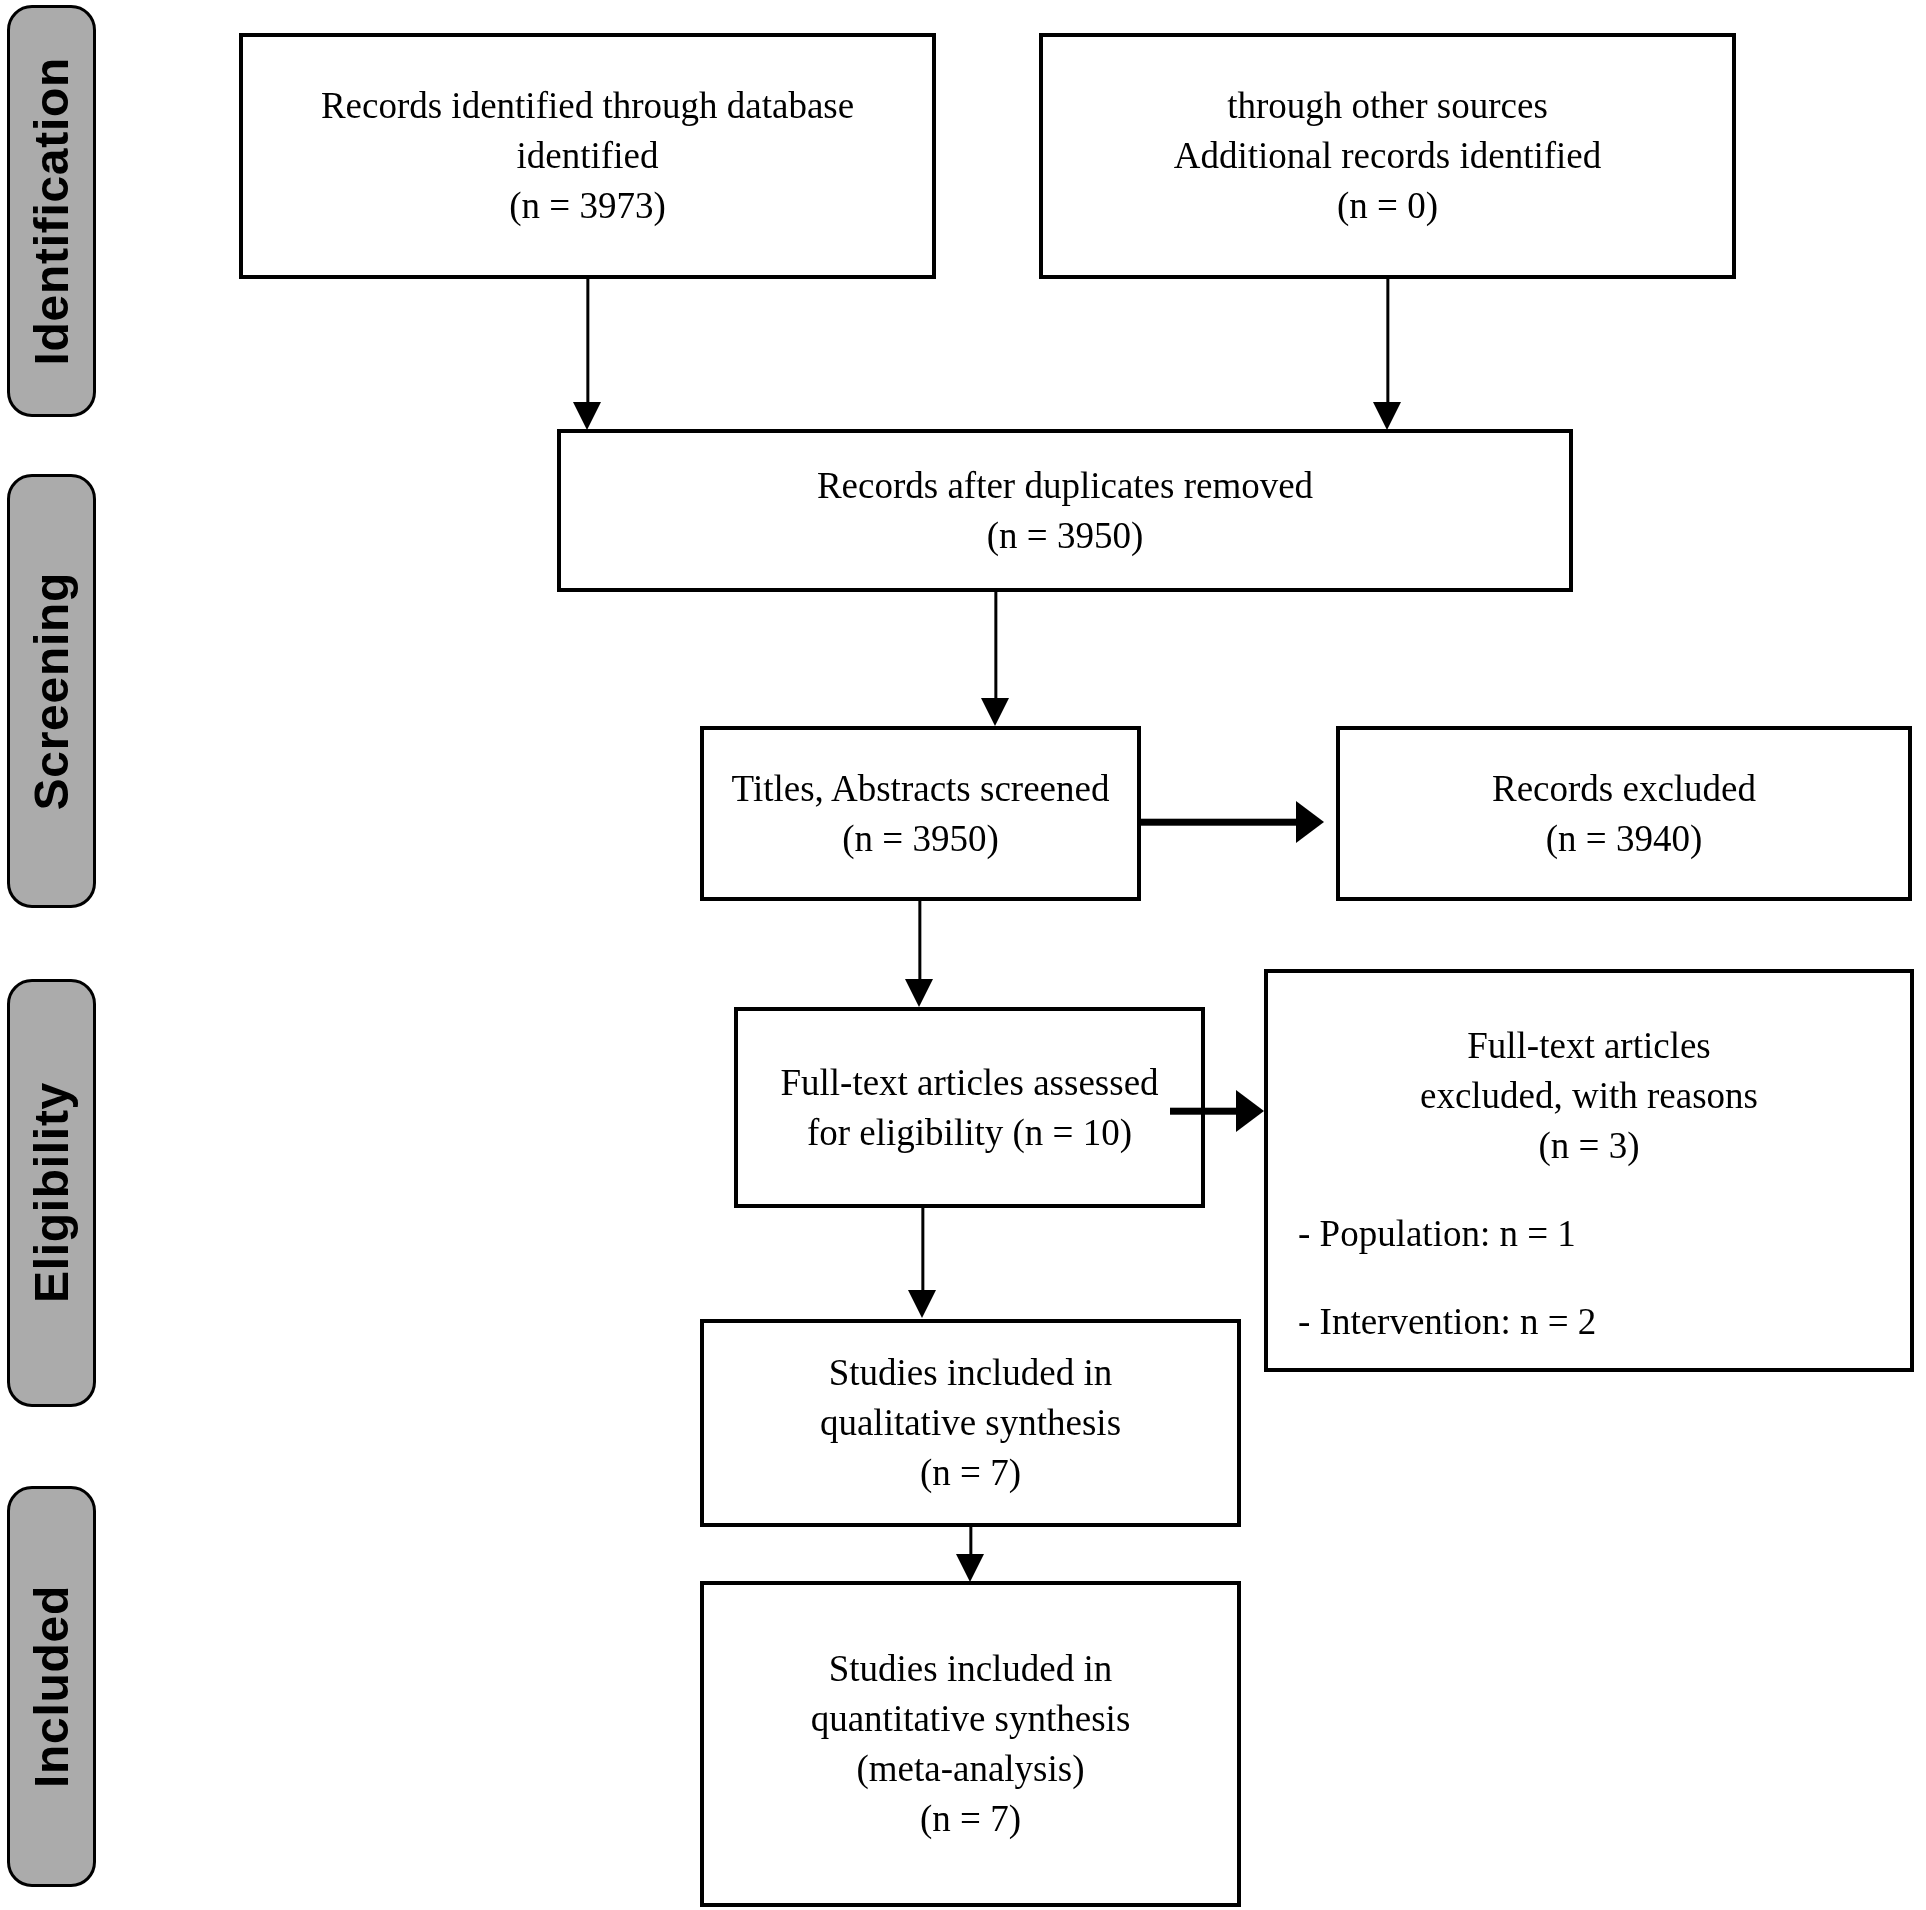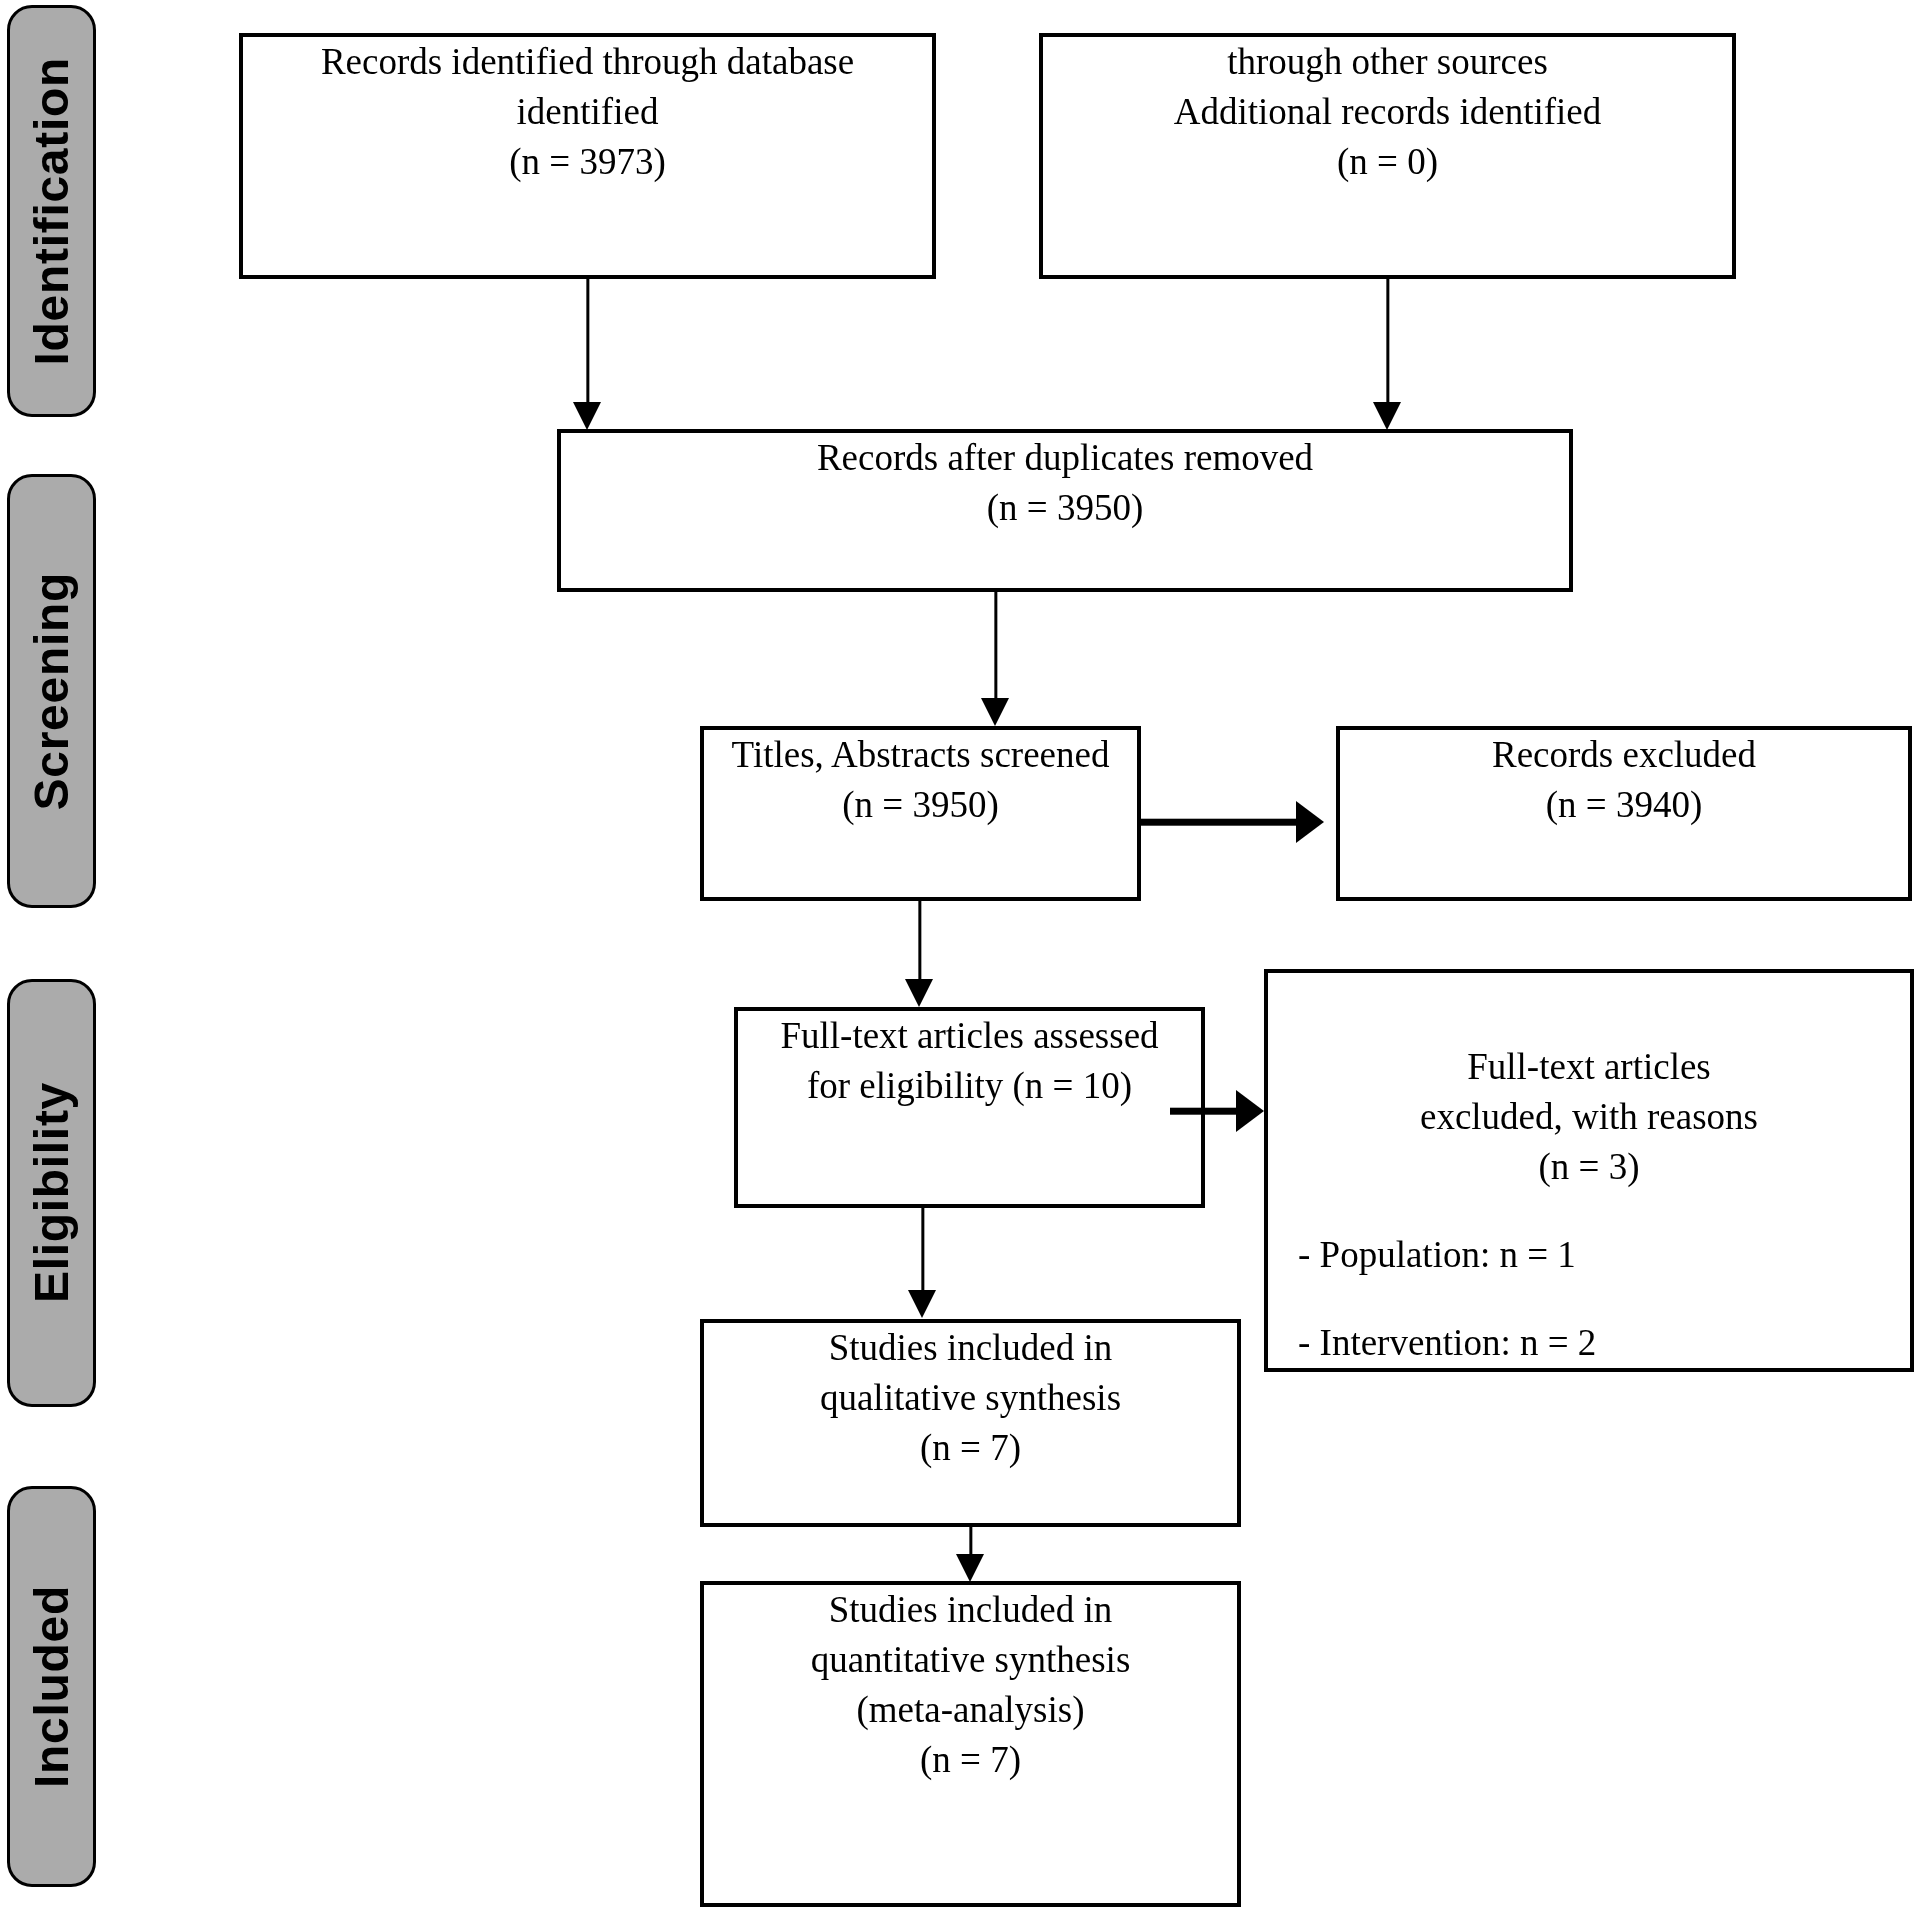--- a/index.html
+++ b/index.html
@@ -47,35 +47,36 @@
 
   
   .box {
     position: absolute;
     background: var(--box-fill);
     border: 4px solid var(--line);
     box-sizing: border-box;
     display: flex;
     flex-direction: column;
     align-items: center;
+    justify-content: center;
     text-align: center;
     font-size: 37px;
     line-height: 50px;
     color: #000;
   }
   .box .text-line { width: 100%; }
 
   #box-records-identified { left: 239px;  top: 33px;   width: 697px; height: 246px; }
   #box-additional-records { left: 1039px; top: 33px;   width: 697px; height: 246px; }
   #box-duplicates-removed { left: 557px;  top: 429px;  width: 1016px; height: 163px; }
   #box-titles-screened    { left: 700px; top: 726px; width: 441px;  height: 175px; }
   #box-records-excluded   { left: 1324px; top: 726px; width: 576px;  height: 175px; margin-left: 12px; }
   #box-fulltext-assessed  { left: 734px; top: 1007px; width: 471px;  height: 201px; }
   #box-fulltext-excluded  { left: 1264px; top: 969px; width: 650px;  height: 403px;
-                            justify-content: flex-end; padding-top: 26.4px; }
+                            justify-content: center; padding-top: 26.4px; }
   #box-qualitative        { left: 700px; top: 1319px; width: 541px;  height: 208px; }
   #box-quantitative       { left: 700px; top: 1581px; width: 541px;  height: 326px; }
 
   #box-fulltext-excluded .reason {
     align-self: flex-start;
     text-align: left;
     padding-left: 30px;
     margin-top: 38px;
   }
 

